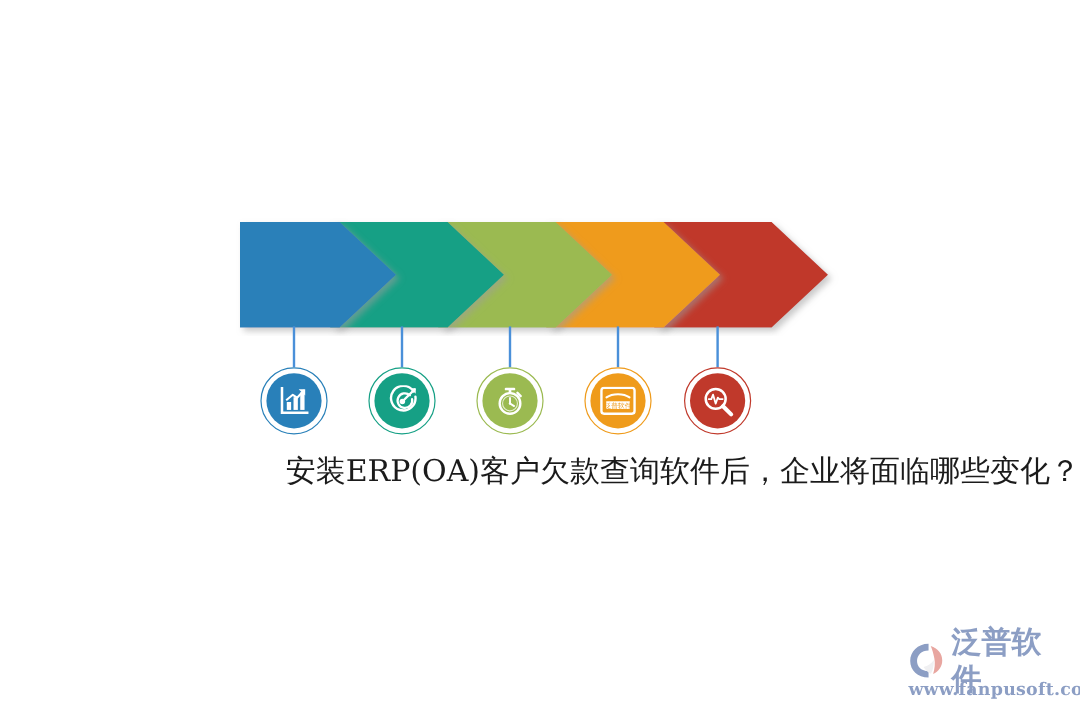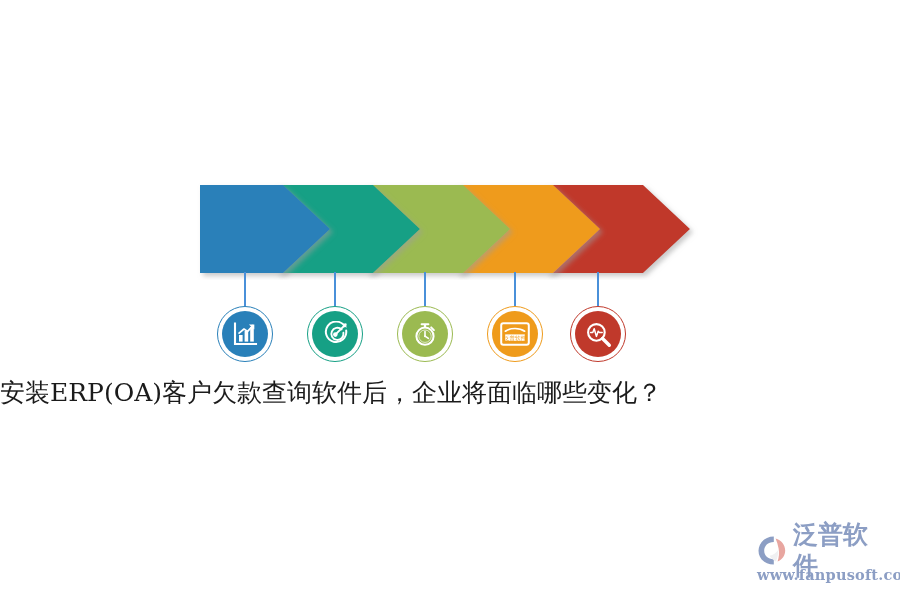--- a/index.html
+++ b/index.html
@@ -77,21 +77,21 @@
   .node .disc svg {
     display: block;
   }
 
   
   #caption {
     position: absolute;
     left: 0;
     top: 376px;
     width: 900px;
-    text-align: left;
+    text-align: right;
     font-family: "DejaVu Serif", "Liberation Serif", serif;
     font-size: 25px;
     line-height: 34px;
     color: #1b1b1b;
     letter-spacing: 0px;
     white-space: nowrap;
   }
 
   
   #logo {

